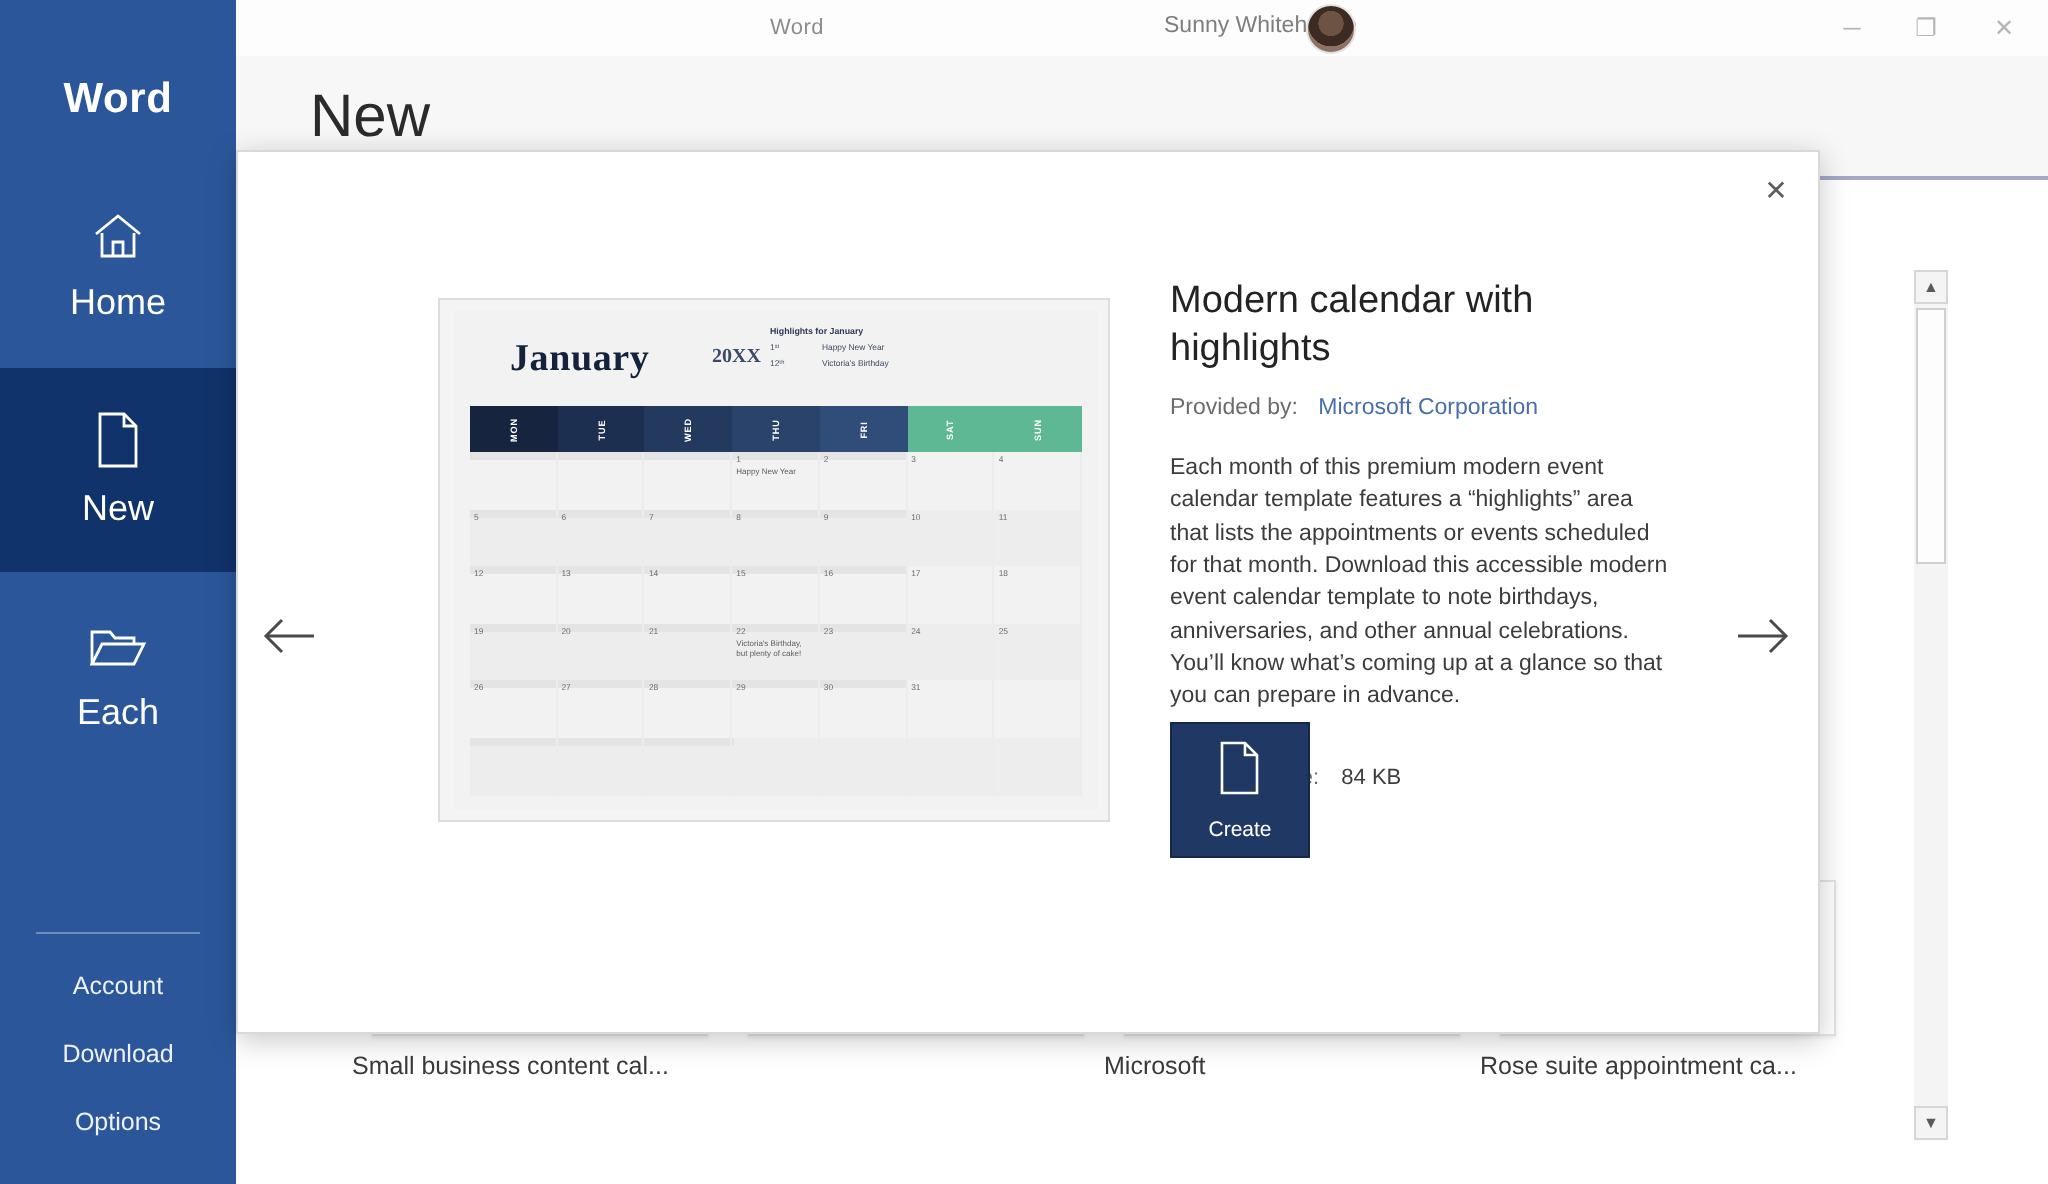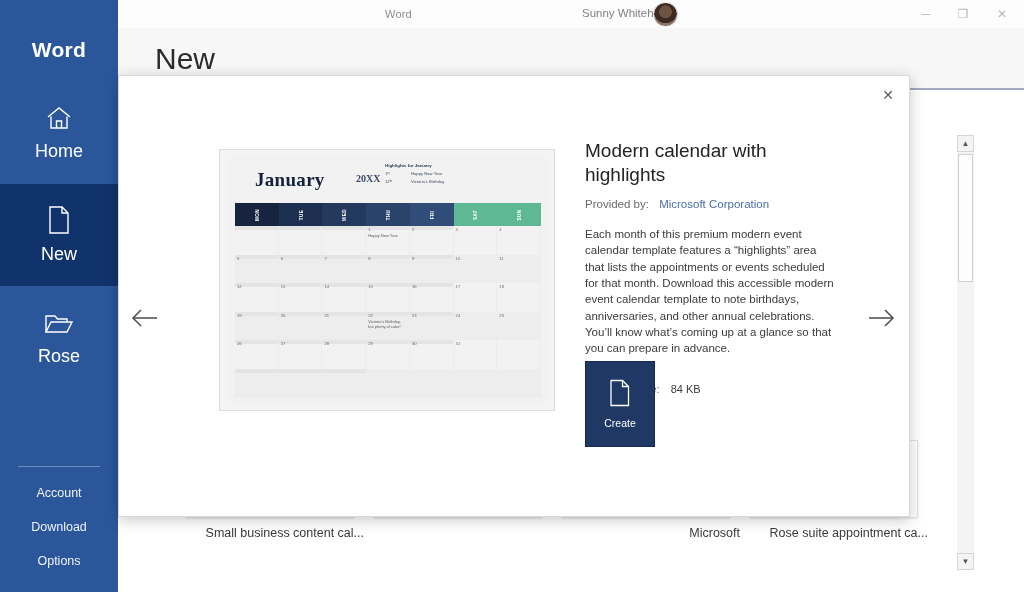--- a/index.html
+++ b/index.html
@@ -84,21 +84,21 @@
   .tpl { position: absolute; top: 0; width: 188px; }
   .tpl-card {
     position: relative; width: 168px; height: 78px; margin: 0 auto;
     background: #fff; border: 1px solid #e4e4e4;
     box-shadow: 0 1px 2px rgba(0,0,0,.08);
     overflow: hidden;
   }
   .tpl-card .ln { position: absolute; left: 14px; height: 2px; background: #e9e9e9; }
   .tpl-card .swatch { position: absolute; height: 7px; }
   .tpl-name {
-    margin-top: 8px; text-align: right; font-size: 12.5px; color: #3a3a3a;
+    margin-top: 8px; text-align: left; font-size: 12.5px; color: #3a3a3a;
     white-space: nowrap; overflow: hidden;
   }
 
   
   .vsb {
     position: absolute; left: 957px; top: 135px; width: 17px; height: 435px;
     background: #f4f4f4;
   }
   .vsb-btn {
     position: absolute; left: 0; width: 17px; height: 17px;
@@ -175,21 +175,21 @@
 
   
   .info { position: absolute; left: 466px; top: 63px; width: 250px; }
   .info h2 { font-size: 19px; font-weight: normal; color: #232323; line-height: 1.26; }
   .prov { margin-top: 11px; font-size: 11.5px; color: #6b6b6b; }
   .prov a { color: #4a6ea9; margin-left: 7px; text-decoration: none; }
   .desc { margin-top: 16px; font-size: 11.5px; color: #3c3c3c; line-height: 1.42; }
   .dlsize { margin-top: 26px; font-size: 11px; color: #6b6b6b; }
   .dlsize b { font-weight: normal; color: #3c3c3c; margin-left: 8px; }
   .create-btn {
-    position: absolute; left: 466px; top: 285px; width: 70px; height: 86px;
+    position: absolute; left: 466px; top: 285px; width: 70px; height: 68px;
     background: #1f3864; border: 1px solid #16294a;
     display: flex; flex-direction: column; align-items: center; justify-content: center;
     gap: 6px; color: #fff;
   }
   .create-btn .cl { font-size: 10.5px; }
 </style>
 </head>
 <body>
 
 <div id="app">
@@ -272,21 +272,21 @@
       <span class="lbl">New</span>
     </div>
 
     <div class="rail-item" style="top:288px">
       <span>
         <svg width="32" height="26" viewBox="0 0 32 26" fill="none" stroke="#ffffff" stroke-width="1.4">
           <path d="M3 21 V5 H12 L14.5 8 H24 V11"></path>
             <path d="M3 21 L8 11 H29 L24 21 Z"></path>
         </svg>
       </span>
-      <span class="lbl">Rose</span>
+      <span class="lbl">Each</span>
     </div>
 
     <div class="rail-sep"></div>
     <div class="rail-link" style="top:486px">Account</div>
     <div class="rail-link" style="top:520px">Download</div>
     <div class="rail-link" style="top:554px">Options</div>
   </div>
 
   <div class="dlg">
     <div class="dlg-close">✕</div>

